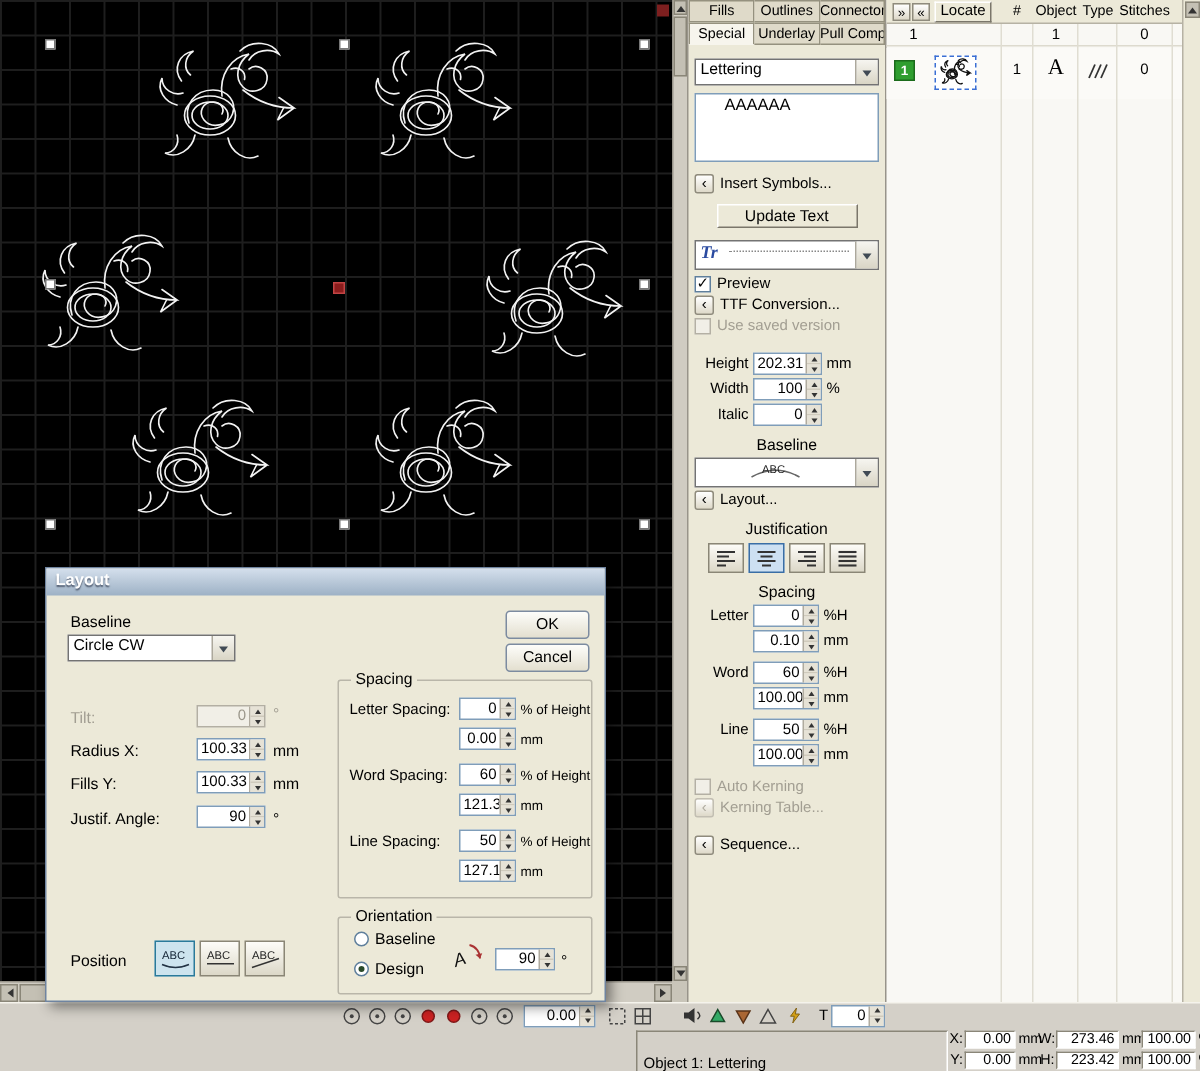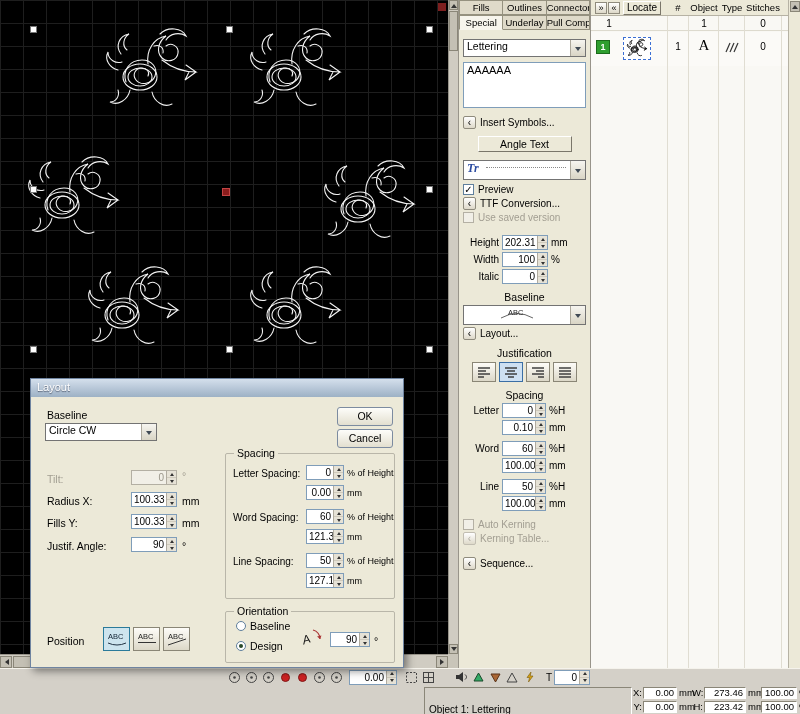--- a/index.html
+++ b/index.html
@@ -51,21 +51,21 @@
 .props{position:absolute;left:458px;top:0;width:132px;height:668px;background:#ece9d8;border-left:1px solid #98948a;display:flex;flex-direction:column;overflow:hidden}
 .tabs{display:flex;flex:none}
 .tab{flex:1;text-align:center;font-size:9.5px;padding:1px 0;background:#dfdac9;border:1px solid #95917f;border-left:none;white-space:nowrap;overflow:hidden}
 .tabs .tab:first-child{border-left:1px solid #95917f}
 .tab.active{background:#f7f5ed;border-bottom-color:#f7f5ed}
 .prow{display:flex;align-items:center;margin:2px 4px 0 4px;flex:none}
 .select{display:flex;height:18px;border:1px solid #737373;background:#fff;align-items:flex-start;flex:none}
 .selval{flex:1;padding:0 3px;font-size:10.5px}
 .ddbtn{width:15px;align-self:stretch;background:linear-gradient(#f6f5f0,#d9d5c5);border-left:1px solid #aca89c;display:flex;align-items:center;justify-content:center;flex:none}
 .ddbtn i{width:0;height:0;border:3px solid transparent;border-top:4px solid #404a55;margin-top:4px}
-.textbox{margin:5px 4px 0 4px;height:46px;background:#fff;border:1px solid #7f9db9;font-size:11px;padding:1px 3px;flex:none}
+.textbox{margin:5px 4px 0 4px;height:46px;background:#fff;border:1px solid #7f9db9;font-size:11px;padding:1px 19px;flex:none}
 .explbl{font-size:10px;white-space:nowrap;overflow:hidden}
 .updatetext{margin:7px auto 0 auto;width:94px;height:16px;line-height:14px;flex:none}
 .ttf{color:#2a4aa0;font-family:"Liberation Serif",serif;font-style:italic;font-weight:bold;font-size:12px;padding:0 3px;flex:none}
 .fontdots{flex:1;border-bottom:1px dotted #888;height:7px;margin:0 4px}
 .sechead{text-align:center;font-size:10.5px;margin-top:7px;flex:none}
 .nlbl{width:36px;text-align:right;margin-right:3px;font-size:10px;flex:none}
 .nunit{margin-left:3px;font-size:10px;flex:none}
 .jrow{display:flex;justify-content:center;margin-top:3px;flex:none}
 .jbtn{width:24px;height:20px;border:1px solid #8a8676;background:linear-gradient(#fdfcf8,#dcd8c8);display:flex;align-items:center;justify-content:center;margin-right:3px}
 .jbtn.sel{background:#cde0f2;border-color:#3a6ea5}
@@ -99,21 +99,21 @@
 .tlabel{font-size:10px;margin:0 2px 0 8px}
 .statusrow{position:absolute;left:0;top:16px;width:800px;height:30px}
 .statusbox{position:absolute;left:424px;top:2px;width:208px;height:13px;background:#d4d0c8;border:1px solid;border-color:#8a8678 #fff #fff #8a8678;font-size:10px;line-height:11px;padding:16px 4px;white-space:nowrap;overflow:hidden}
 .coords{position:absolute;left:632px;top:1px;display:grid;grid-template-columns:11px 34px 15px 12px 42px 15px 36px 10px;grid-auto-rows:13px;row-gap:1px;align-items:center;font-size:9.5px}
 .cfield{background:#fff;border:1px solid;border-color:#8a8678 #fff #fff #8a8678;height:12px;line-height:10px;text-align:right;padding:0 2px;overflow:hidden}
 .clbl{text-align:right;padding-right:1px}
 .cunit{padding-left:2px}
 
 
 .dialog{position:absolute;left:30px;top:378px;width:374px;height:290px;background:#ece9d8;border:1px solid #6f84a0;box-shadow:3px 3px 8px rgba(0,0,0,.45);z-index:20}
-.dtitle{height:18px;background:linear-gradient(#d4dfec,#9db1c5);color:#fff;text-shadow:0 1px 1px rgba(60,70,90,.8);font-size:11px;font-weight:normal;line-height:17px;padding:0 6px}
+.dtitle{height:18px;background:linear-gradient(#d4dfec,#9db1c5);color:#fff;text-shadow:0 1px 1px rgba(60,70,90,.8);font-size:11px;font-weight:bold;line-height:17px;padding:0 6px}
 .dbody{position:absolute;left:0;top:18px;right:0;bottom:0}
 .dabs{position:absolute;font-size:10.5px;white-space:nowrap}
 .group{position:absolute;border:1px solid #b9b6a9;border-radius:2px}
 .gleg{position:absolute;top:-7px;left:8px;background:#ece9d8;padding:0 3px;font-size:10.5px}
 .posbtns{position:absolute;left:72px;top:230px;display:flex}
 .pbtn{width:27px;height:24px;border:1px solid #8a8676;background:linear-gradient(#fdfcf8,#dcd8c8);display:flex;align-items:center;justify-content:center;margin-right:3px}
 .pbtn.sel{background:#cde4ee;border-color:#2a7a9a}
 .radio{position:absolute;display:flex;align-items:center;font-size:10.5px}
 .okbtn,.cancelbtn{position:absolute;left:306px;width:56px;height:19px;line-height:17px}
 </style>
@@ -204,21 +204,21 @@
       </div>
     </div>
 
     <div class="textbox">AAAAAA</div>
 
     <div class="prow" style="margin-top:8px">
       <span class="exp">‹</span>
       <span class="explbl">Insert Symbols...</span>
     </div>
 
-    <div class="btn3d updatetext">Angle Text</div>
+    <div class="btn3d updatetext">Update Text</div>
 
     <div class="prow" style="margin-top:8px">
       <div class="select" style="flex:1;height:20px">
         <span class="ttf">Tr</span>
         <span class="fontdots"></span>
         <span class="ddbtn">
             <i></i>
           </span>
       </div>
     </div>

